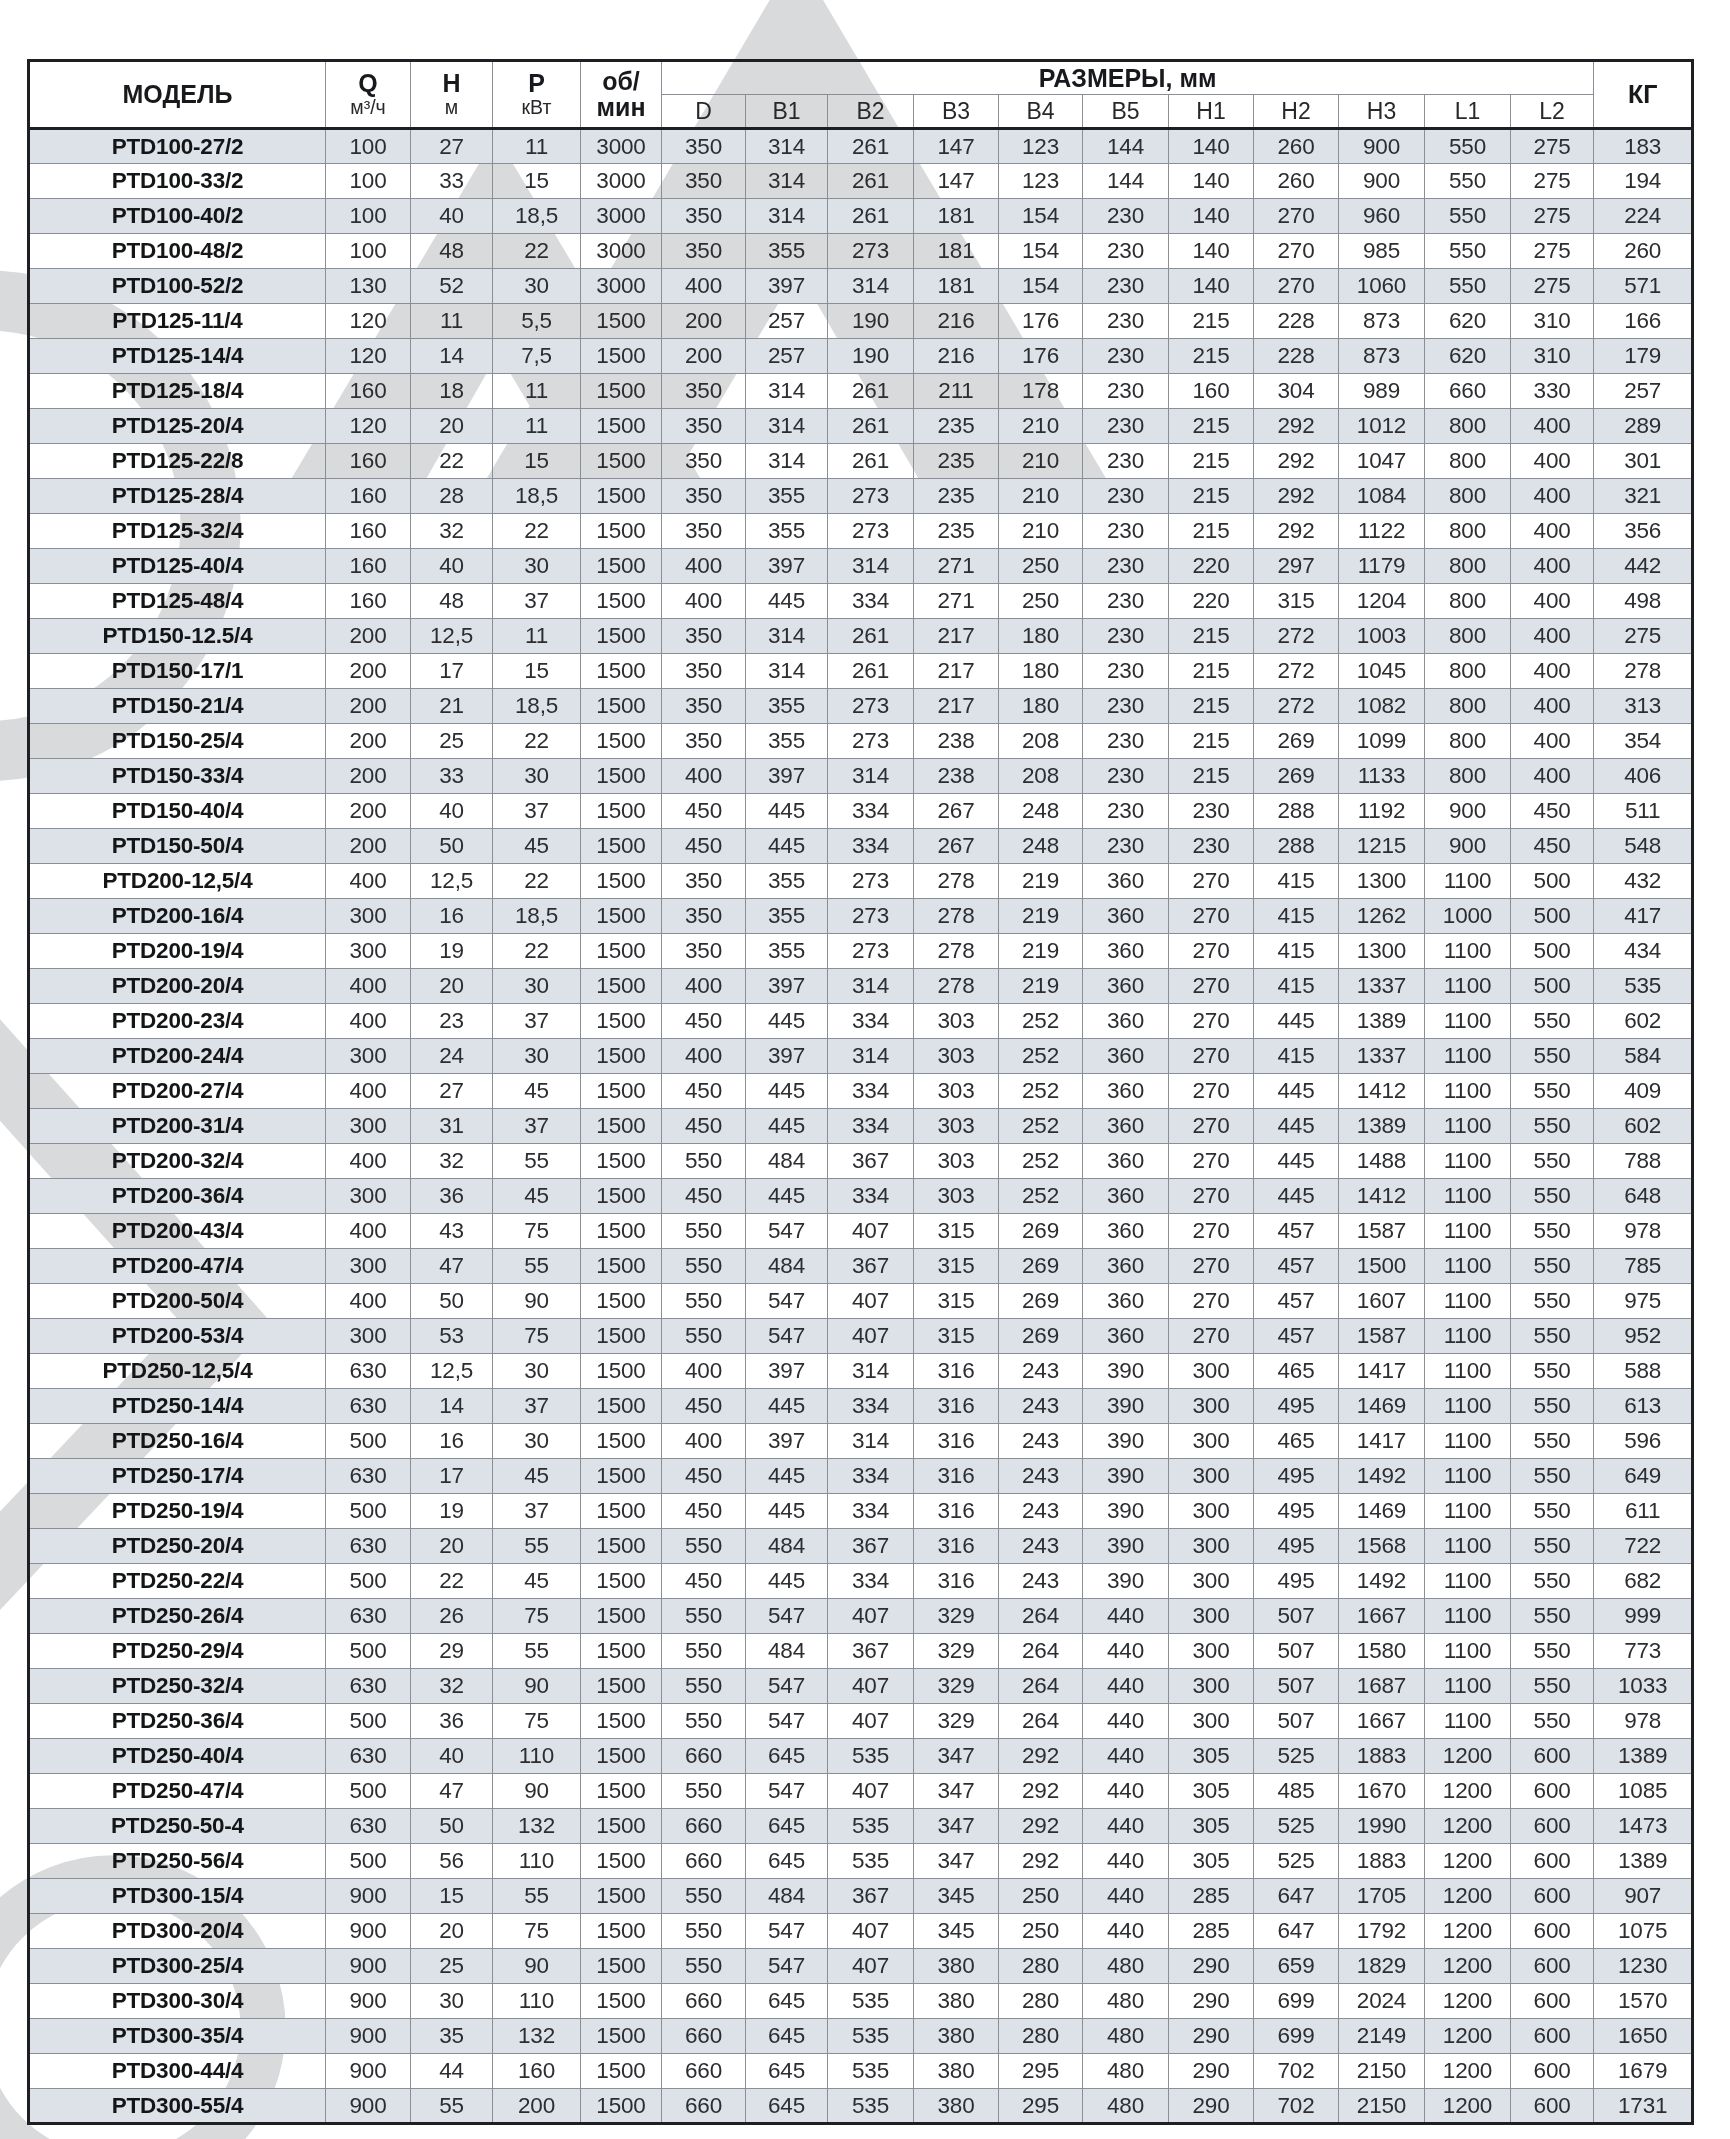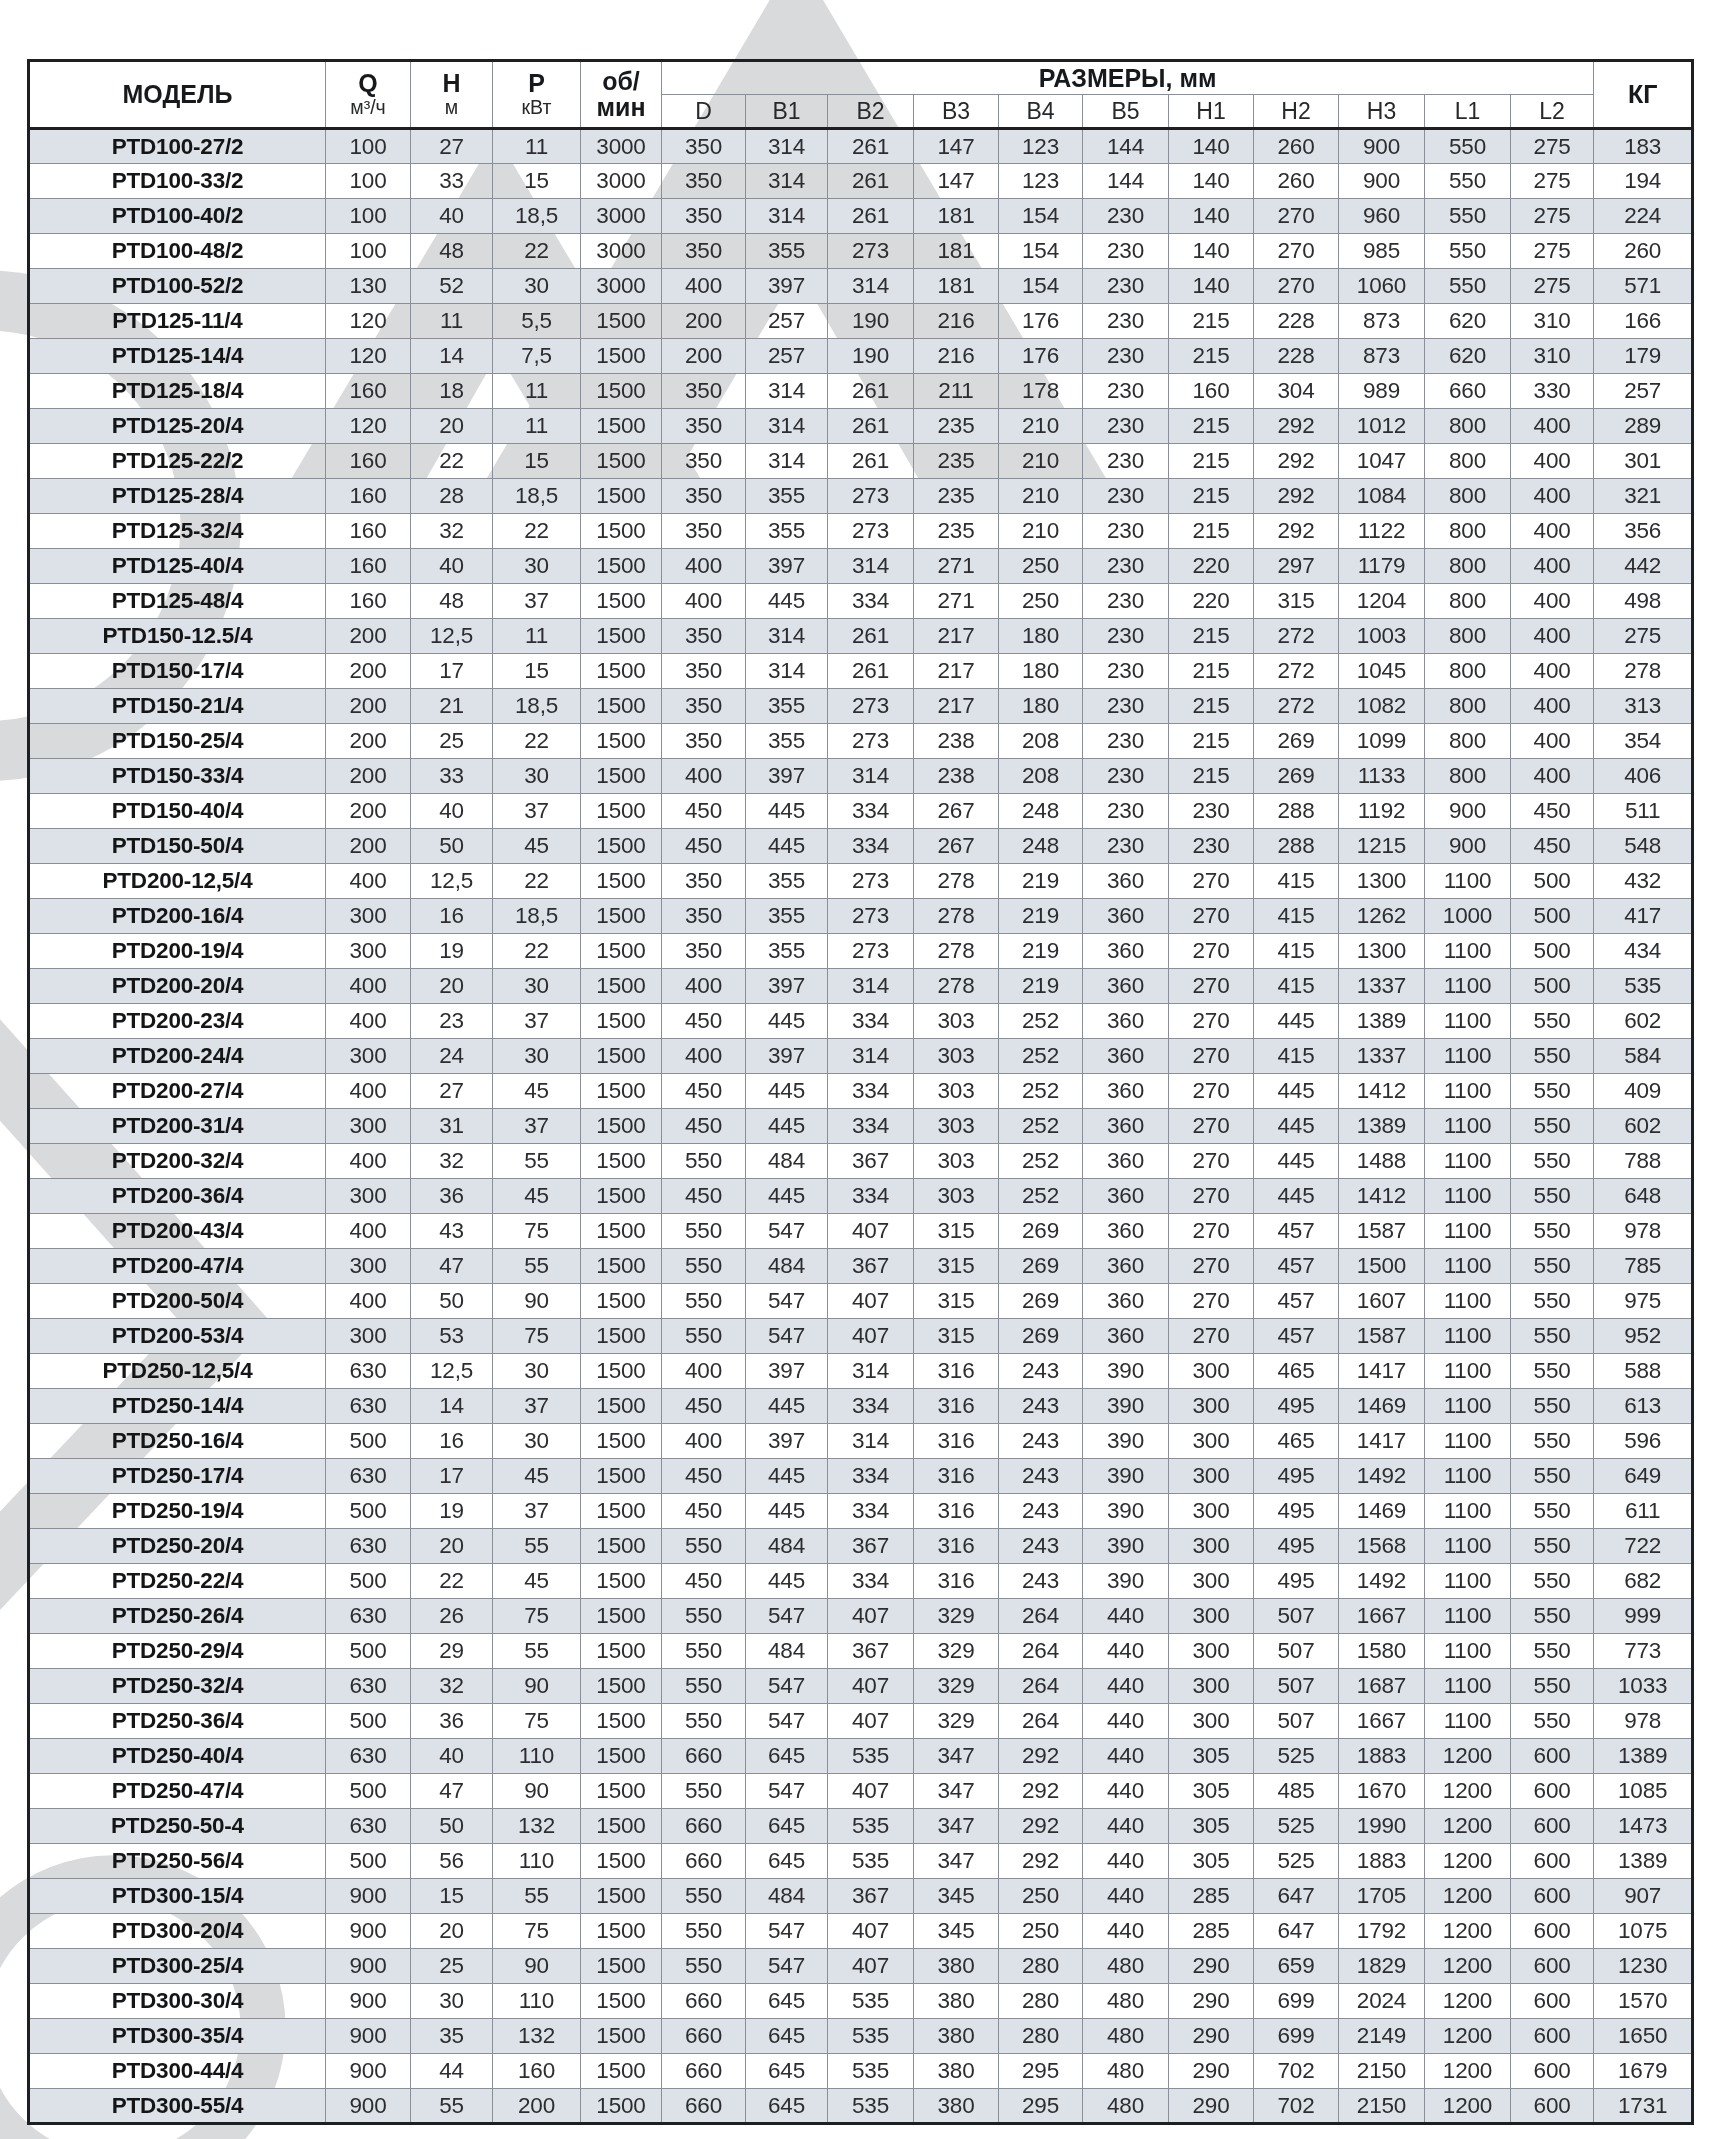--- a/index.html
+++ b/index.html
@@ -261,21 +261,21 @@
         <td>210</td>
         <td>230</td>
         <td>215</td>
         <td>292</td>
         <td>1012</td>
         <td>800</td>
         <td>400</td>
         <td>289</td>
       </tr>
       <tr>
-        <td class="model">PTD125-22/2</td>
+        <td class="model">PTD125-22/8</td>
         <td>160</td>
         <td>22</td>
         <td>15</td>
         <td>1500</td>
         <td>350</td>
         <td>314</td>
         <td>261</td>
         <td>235</td>
         <td>210</td>
         <td>230</td>
@@ -375,21 +375,21 @@
         <td>180</td>
         <td>230</td>
         <td>215</td>
         <td>272</td>
         <td>1003</td>
         <td>800</td>
         <td>400</td>
         <td>275</td>
       </tr>
       <tr>
-        <td class="model">PTD150-17/4</td>
+        <td class="model">PTD150-17/1</td>
         <td>200</td>
         <td>17</td>
         <td>15</td>
         <td>1500</td>
         <td>350</td>
         <td>314</td>
         <td>261</td>
         <td>217</td>
         <td>180</td>
         <td>230</td>

